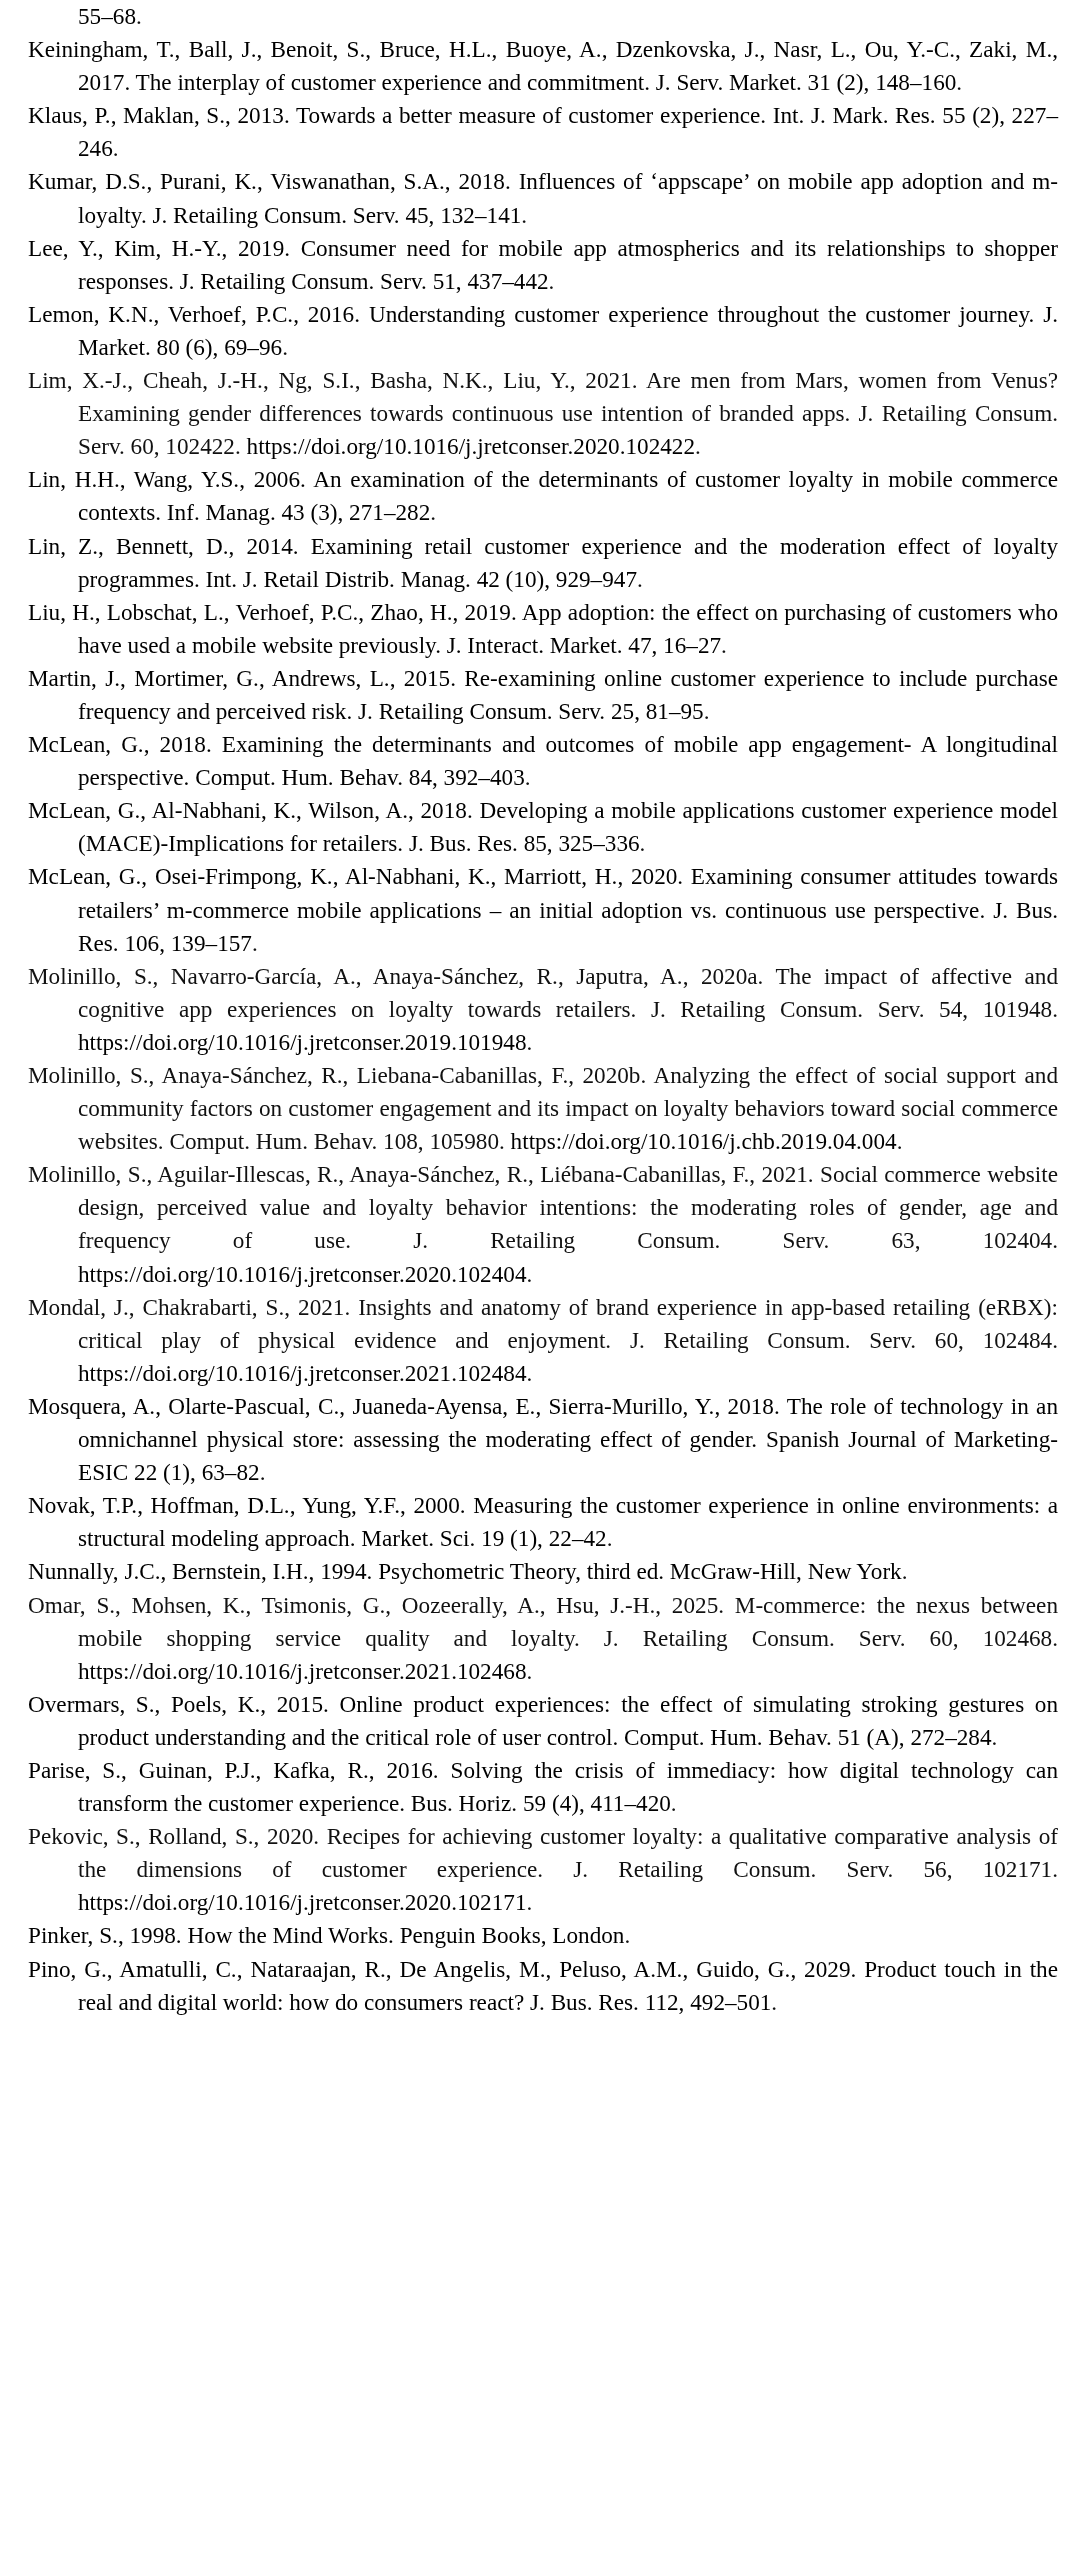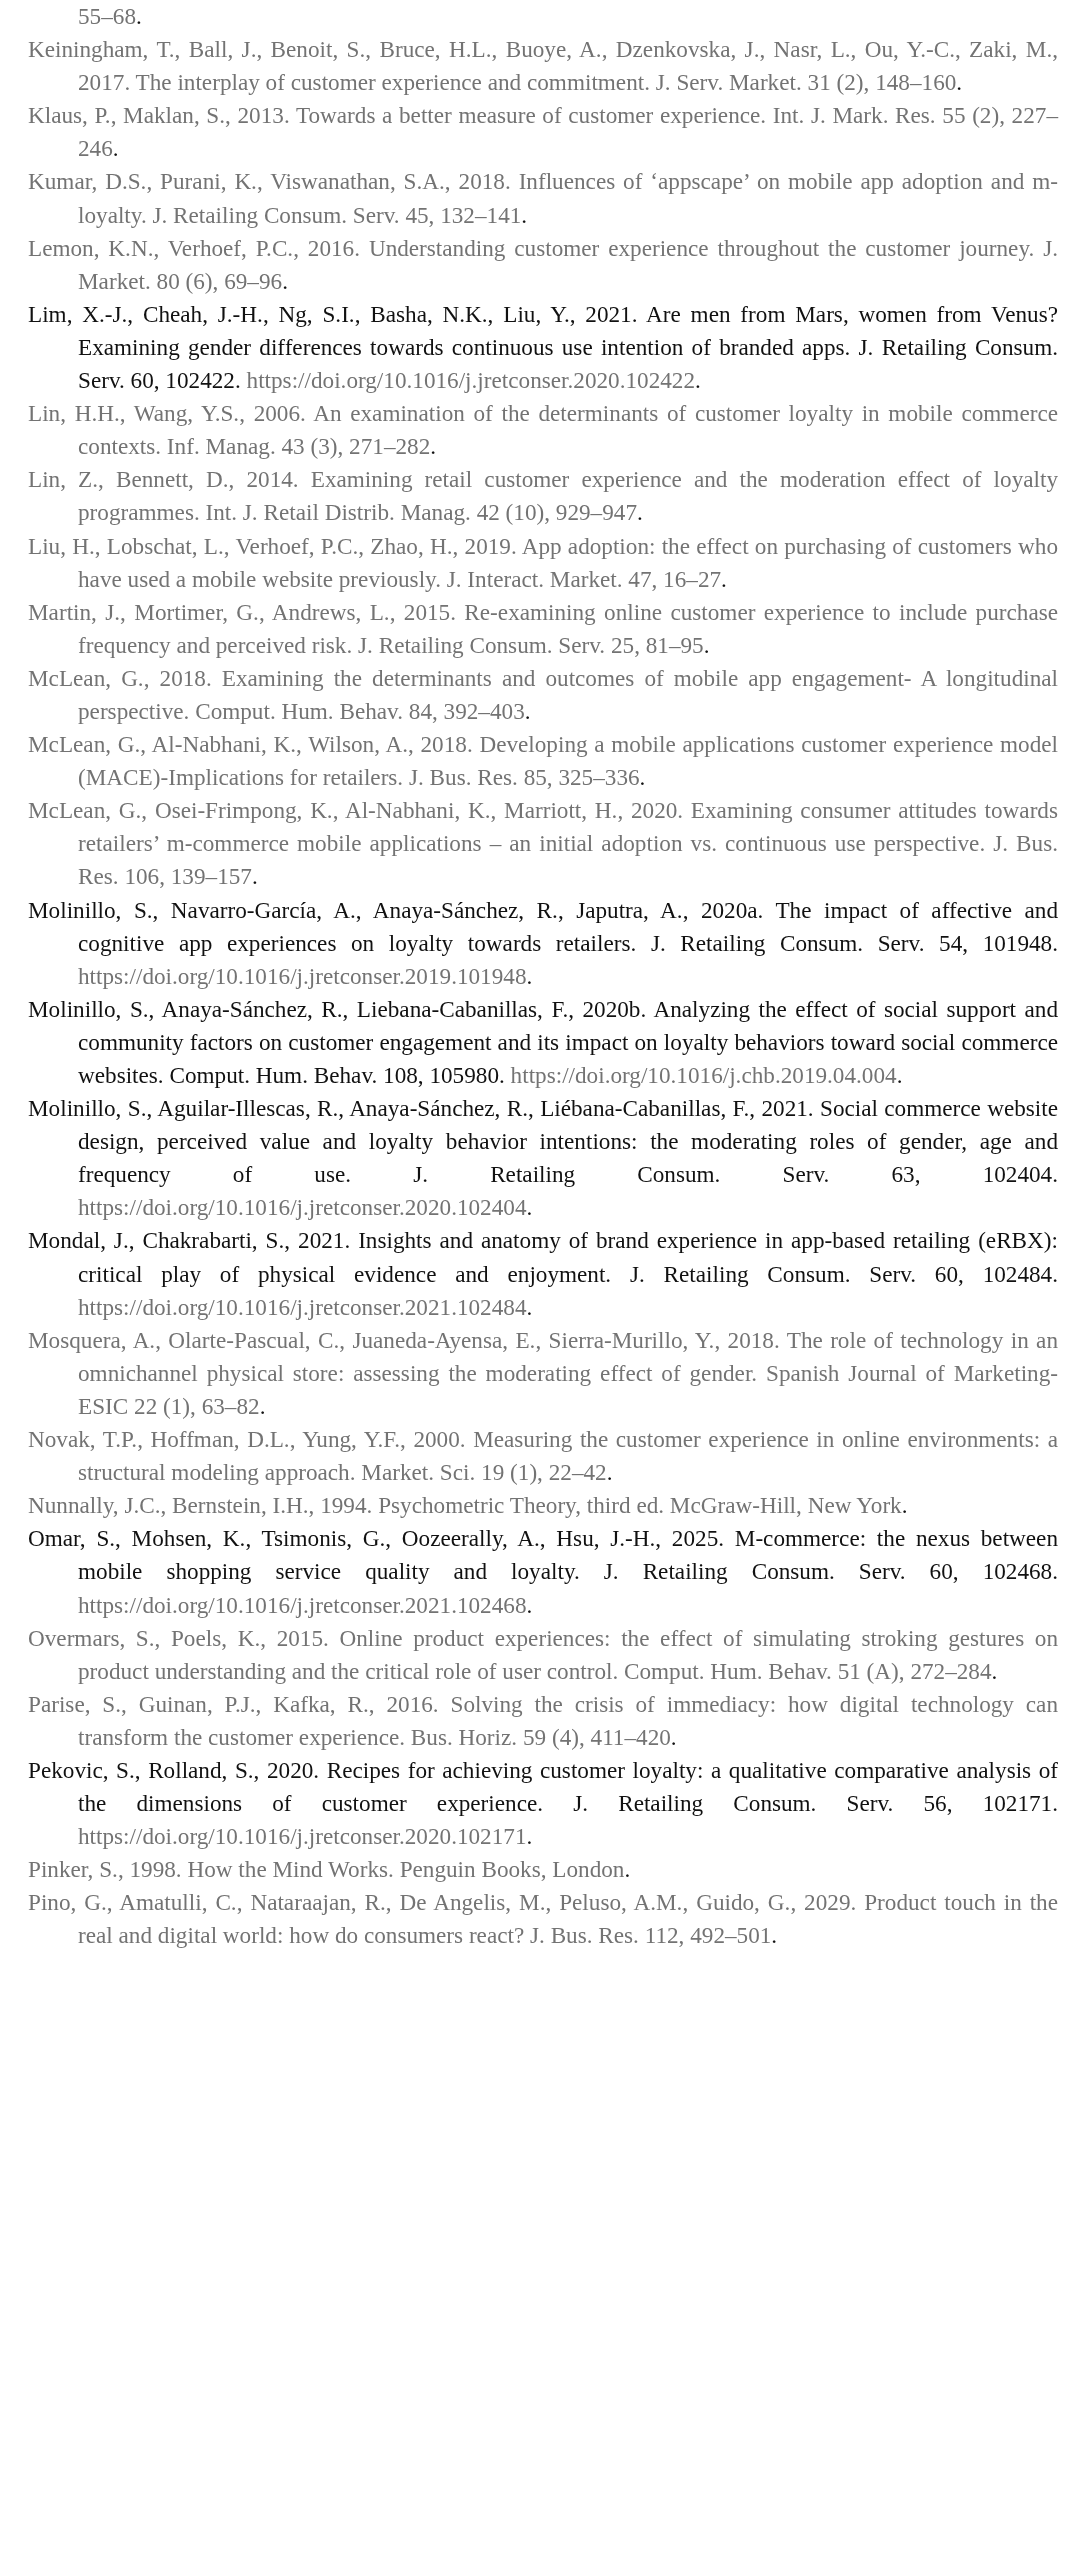--- a/index.html
+++ b/index.html
@@ -21,33 +21,34 @@
     color: #111111;
   }
   .ref {
     margin: 0;
     padding-left: 50px;
     text-indent: -50px;
     text-align: justify;
     text-align-last: left;
   }
   .ref.cont { padding-left: 50px; text-indent: 0; }
-  .link { color: #737373; text-decoration: none; }
+  .link { color: #000000; text-decoration: none; }
   .dot { color: #111111; }
 </style>
 </head>
 <body>
 
 <div class="refs">
 
   <p class="ref cont" style="margin-top:7px"><a class="link">55–68</a><span class="dot">.</span></p>
 
   <p class="ref"><a class="link">Keiningham, T., Ball, J., Benoit, S., Bruce, H.L., Buoye, A., Dzenkovska, J., Nasr, L., Ou, Y.-C., Zaki, M., 2017. The interplay of customer experience and commitment. J. Serv. Market. 31 (2), 148–160</a><span class="dot">.</span></p>
   <p class="ref"><a class="link">Klaus, P., Maklan, S., 2013. Towards a better measure of customer experience. Int. J. Mark. Res. 55 (2), 227–246</a><span class="dot">.</span></p>
   <p class="ref"><a class="link">Kumar, D.S., Purani, K., Viswanathan, S.A., 2018. Influences of ‘appscape’ on mobile app adoption and m-loyalty. J. Retailing Consum. Serv. 45, 132–141</a><span class="dot">.</span></p>
+  <p class="ref"><a class="link">Lee, Y., Kim, H.-Y., 2019. Consumer need for mobile app atmospherics and its relationships to shopper responses. J. Retailing Consum. Serv. 51, 437–442</a><span class="dot">.</span></p>
   <p class="ref"><a class="link">Lemon, K.N., Verhoef, P.C., 2016. Understanding customer experience throughout the customer journey. J. Market. 80 (6), 69–96</a><span class="dot">.</span></p>
 
   <p class="ref"><span>Lim, X.-J., Cheah, J.-H., Ng, S.I., Basha, N.K., Liu, Y., 2021. Are men from Mars, women from Venus? Examining gender differences towards continuous use intention of branded apps. J. Retailing Consum. Serv. 60, 102422.</span> <a class="link">https://doi.org/10.1016/j.jretconser.2020.102422</a><span class="dot">.</span></p>
 
   <p class="ref"><a class="link">Lin, H.H., Wang, Y.S., 2006. An examination of the determinants of customer loyalty in mobile commerce contexts. Inf. Manag. 43 (3), 271–282</a><span class="dot">.</span></p>
   <p class="ref"><a class="link">Lin, Z., Bennett, D., 2014. Examining retail customer experience and the moderation effect of loyalty programmes. Int. J. Retail Distrib. Manag. 42 (10), 929–947</a><span class="dot">.</span></p>
   <p class="ref"><a class="link">Liu, H., Lobschat, L., Verhoef, P.C., Zhao, H., 2019. App adoption: the effect on purchasing of customers who have used a mobile website previously. J. Interact. Market. 47, 16–27</a><span class="dot">.</span></p>
   <p class="ref"><a class="link">Martin, J., Mortimer, G., Andrews, L., 2015. Re-examining online customer experience to include purchase frequency and perceived risk. J. Retailing Consum. Serv. 25, 81–95</a><span class="dot">.</span></p>
   <p class="ref"><a class="link">McLean, G., 2018. Examining the determinants and outcomes of mobile app engagement- A longitudinal perspective. Comput. Hum. Behav. 84, 392–403</a><span class="dot">.</span></p>
   <p class="ref"><a class="link">McLean, G., Al-Nabhani, K., Wilson, A., 2018. Developing a mobile applications customer experience model (MACE)-Implications for retailers. J. Bus. Res. 85, 325–336</a><span class="dot">.</span></p>

